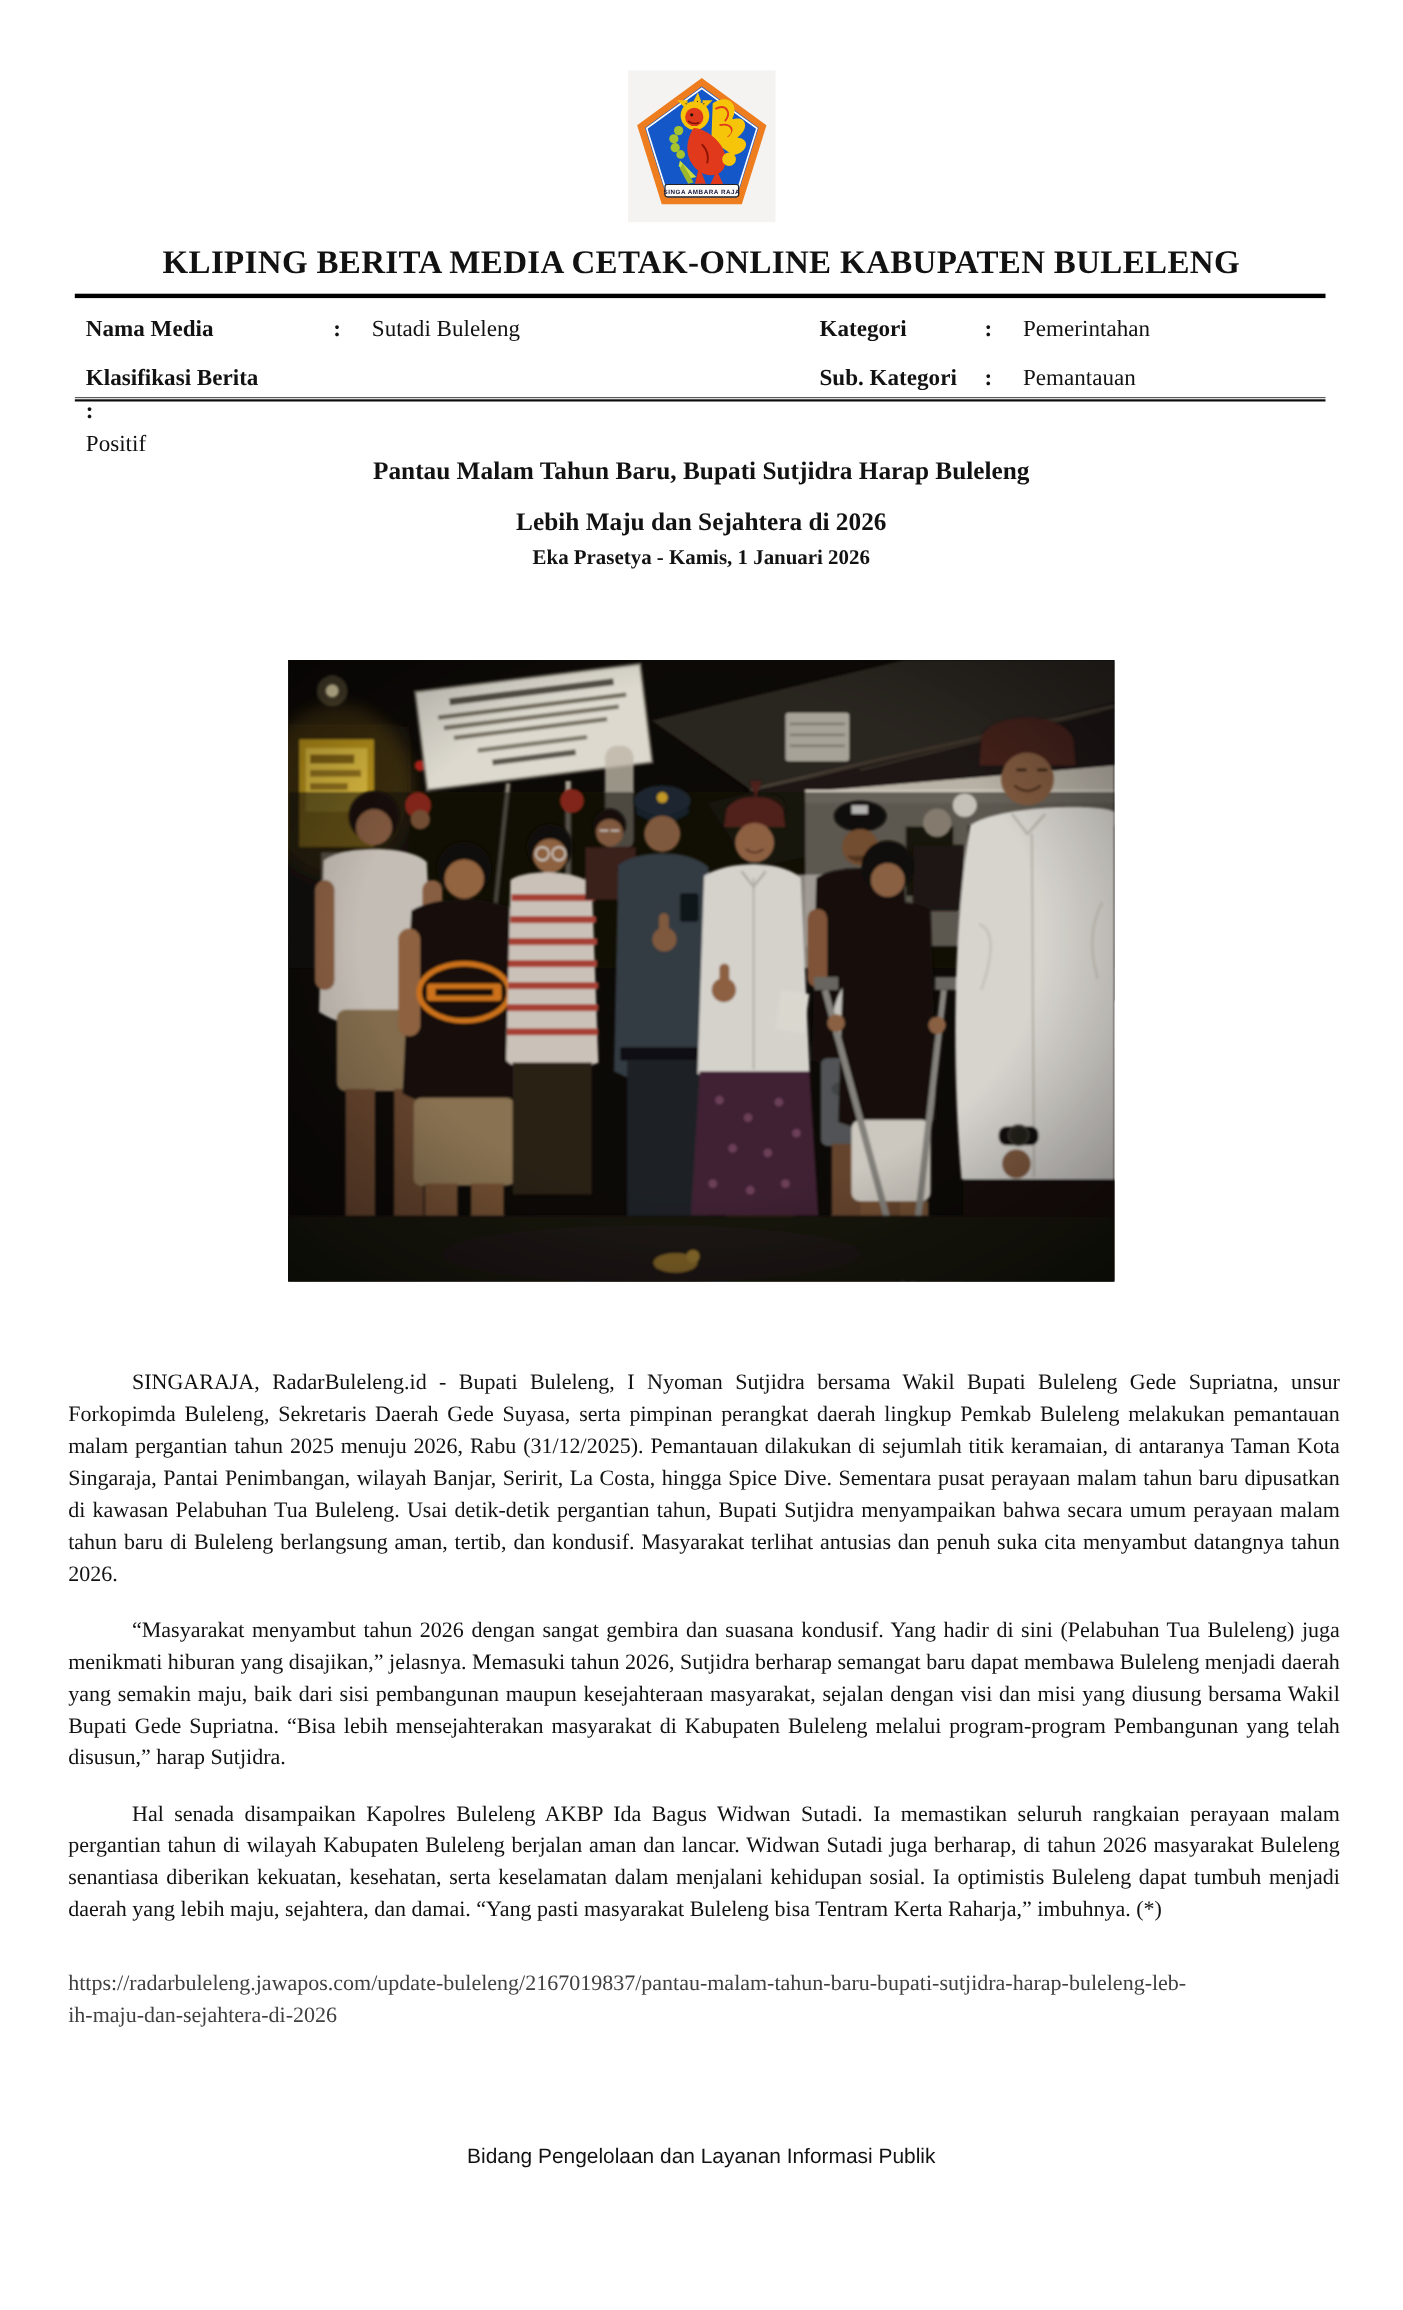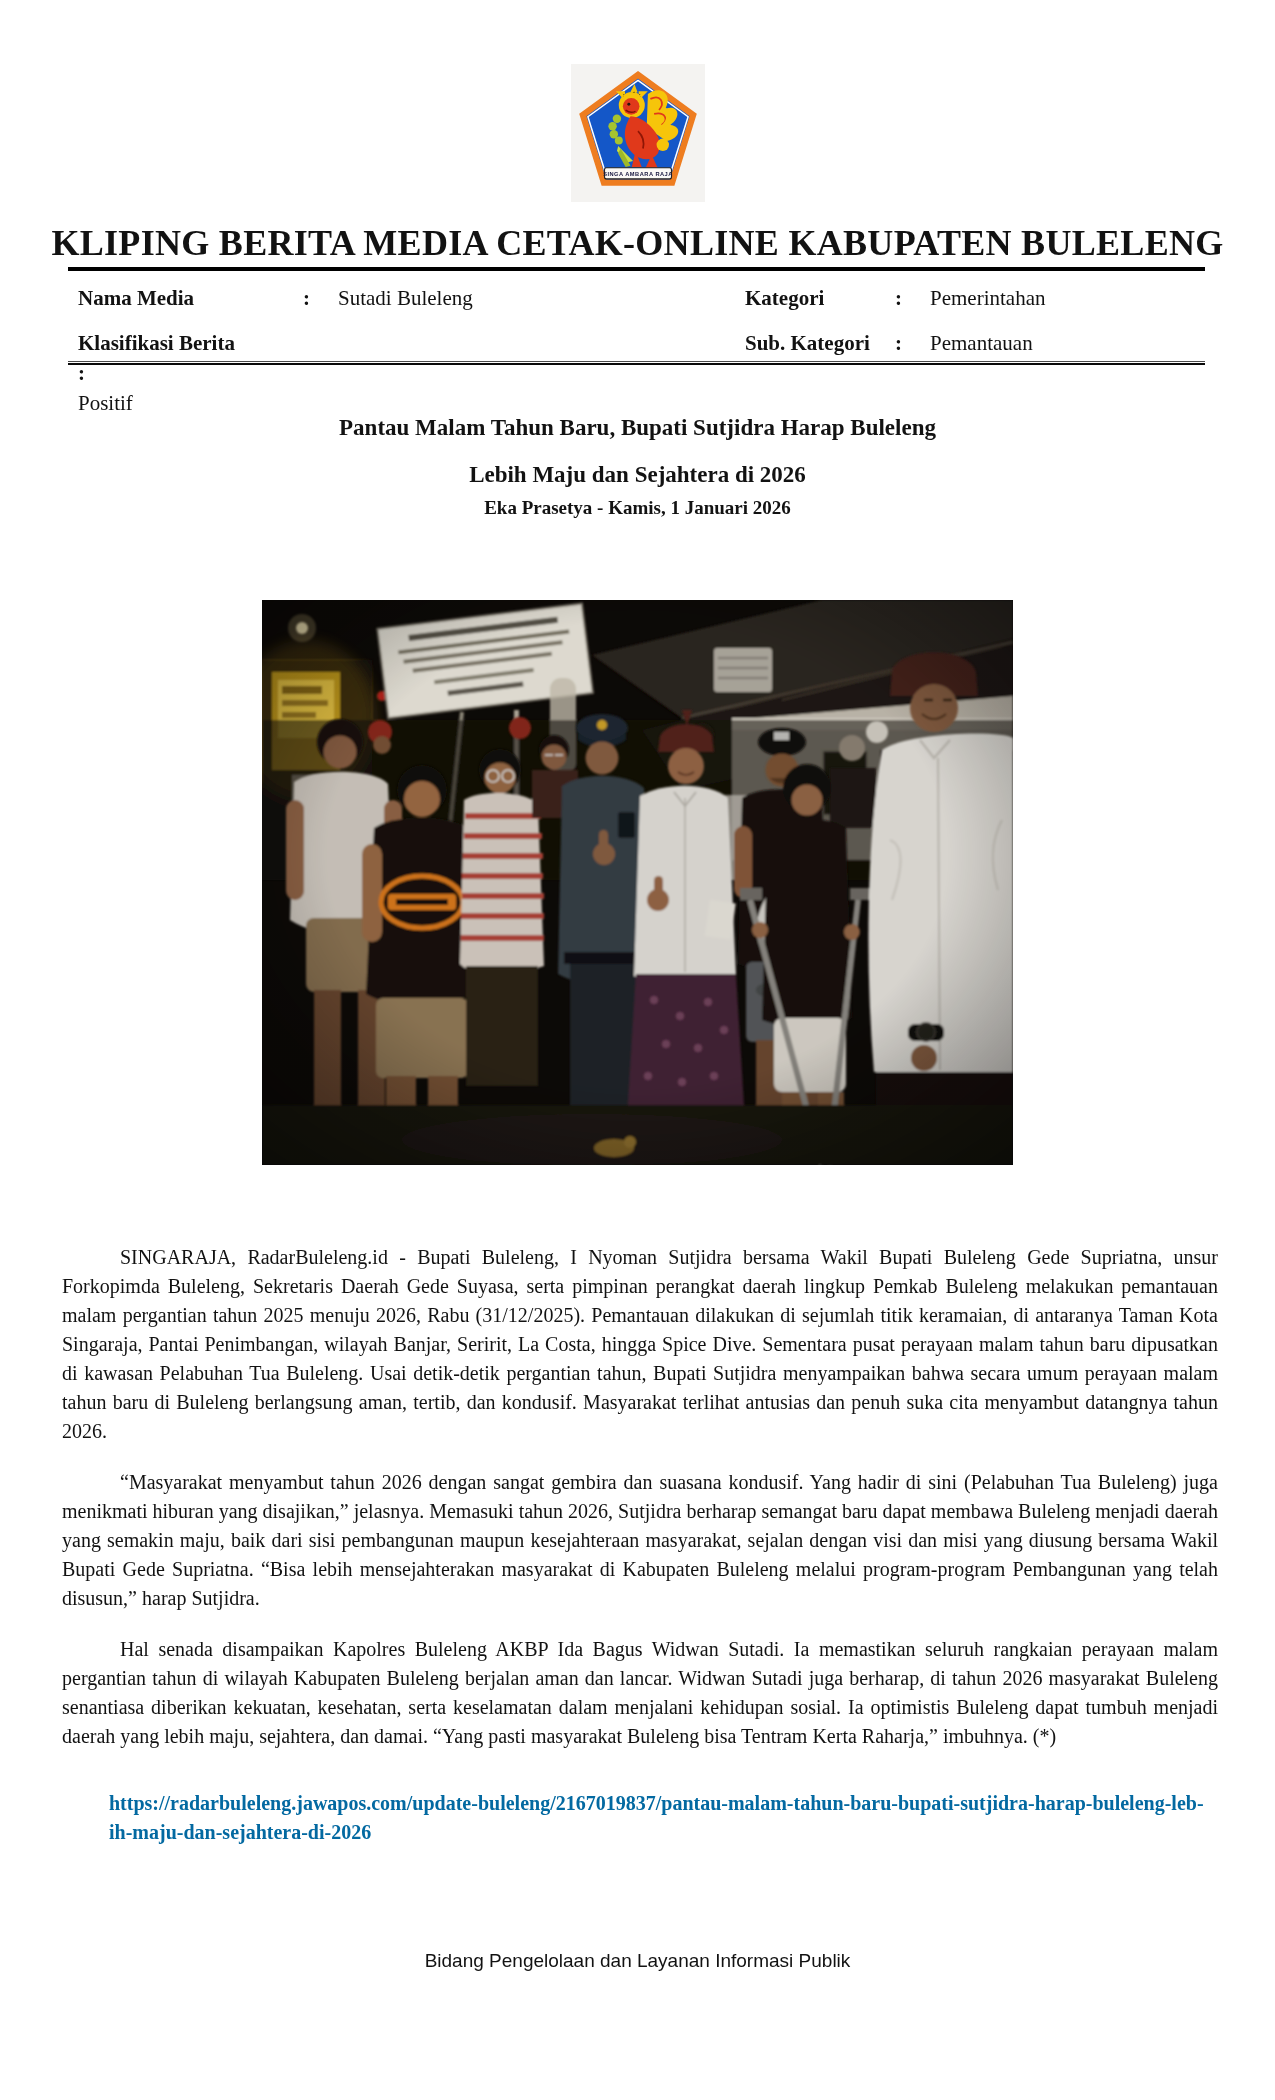--- a/index.html
+++ b/index.html
@@ -8,21 +8,21 @@
   .page{position:absolute;inset:0;}
 
   
   .logo-box{position:absolute;top:64px;left:50%;transform:translateX(-50%);
             width:134px;height:138px;background:#f4f3f1;display:flex;
             align-items:center;justify-content:center;}
   .logo-box svg{display:block;}
 
   
   .header-title{position:absolute;top:222px;left:0;width:100%;text-align:center;
-                font-size:36px;font-weight:bold;letter-spacing:.3px;white-space:nowrap;}
+                font-size:30px;font-weight:bold;letter-spacing:.3px;white-space:nowrap;}
   .rule-thick{position:absolute;top:267px;left:68px;right:70px;height:3.5px;background:#000;}
   .rule-double{position:absolute;top:361px;left:68px;right:70px;height:4px;
                border-top:1.5px solid #4a4a4a;border-bottom:2.5px solid #0a0a0a;box-sizing:border-box;}
 
   
   .meta-line{position:absolute;display:flex;font-size:21px;line-height:30px;}
   .meta-line .m-label{font-weight:bold;}
   #ml1{top:283px;left:78px;}  #ml2{top:328px;left:78px;flex-direction:column;}
   #mr1{top:283px;left:745px;} #mr2{top:328px;left:745px;}
   #ml1 .m-label,#ml2 .m-label{width:225px;}
@@ -38,21 +38,21 @@
 
   
   .photo{position:absolute;top:600px;left:262px;width:751px;height:565px;
          background:#0a0807;overflow:hidden;}
   .photo svg{display:block;width:751px;height:565px;}
 
   
   .body-text{position:absolute;top:1243px;left:62px;width:1156px;
              font-size:20px;line-height:29px;text-align:justify;}
   .body-text p{margin:0 0 22px 0;text-indent:58px;}
-  .url-block{margin-top:38px;font-weight:bold;line-height:29px;text-align:left;color:#0369a1;margin-left:47px;}
+  .url-block{margin-top:38px;font-weight:normal;line-height:29px;text-align:left;color:#404040;}
   .url-block div{white-space:nowrap;}
 
   
   .footer{position:absolute;top:1950px;left:0;width:100%;text-align:center;}
   .footer-line1{font-family:"Liberation Sans",sans-serif;font-size:19px;margin-bottom:8px;}
   .footer-line2{font-size:21.5px;font-weight:bold;letter-spacing:.2px;}
 </style>
 </head>
 <body>
 

